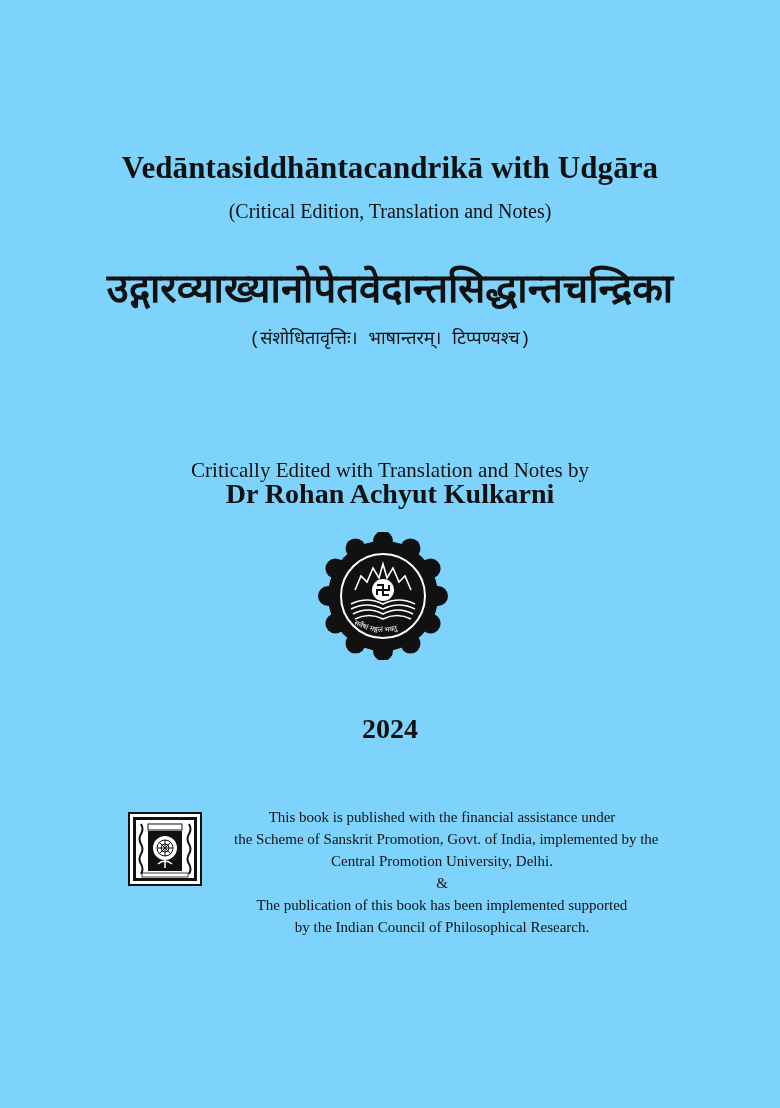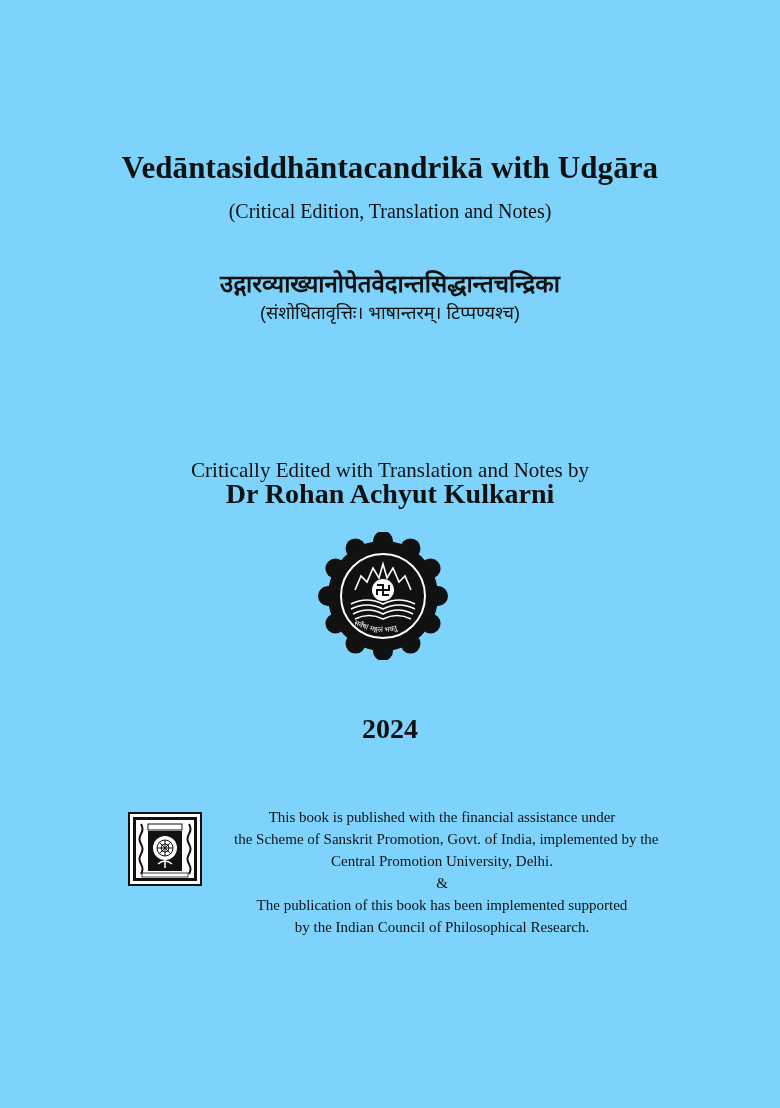--- a/index.html
+++ b/index.html
@@ -5,22 +5,22 @@
   html, body { margin: 0; padding: 0; }
   body {
     width: 780px; height: 1108px; background: #ffffff; position: relative;
     font-family: "Liberation Serif", "DejaVu Serif", serif; color: #111;
     overflow: hidden;
   }
   .page { position: absolute; left: 0; top: 0; width: 780px; height: 1108px; background: #7dd3fc; }
   .center { position: absolute; left: 0; width: 780px; text-align: center; white-space: nowrap; }
   .title { top: 150px; font-size: 31px; font-weight: bold; letter-spacing: 0.1px; }
   .subtitle { top: 200px; font-size: 20px; }
-  .skt-title { top: 266px; font-size: 24px; font-weight: bold; font-family: Liberation Sans, sans-serif; }
-  .skt-sub { top: 300px; font-size: 18px; font-family: Liberation Sans, sans-serif; }
+  .skt-title { top: 259px; font-size: 40px; font-weight: bold; font-family: Liberation Sans, sans-serif; }
+  .skt-sub { top: 325px; font-size: 18px; font-family: Liberation Mono, monospace; }
   .edited { top: 458px; font-size: 21px; }
   .author { top: 478px; font-size: 28px; font-weight: bold; }
   .publisher { top: 677px; font-size: 28px; font-weight: bold; }
   .year { top: 713px; font-size: 28px; font-weight: bold; }
   .logo { position: absolute; left: 315px; top: 532px; width: 136px; height: 128px; }
   .small-logo { position: absolute; left: 128px; top: 812px; width: 74px; height: 74px; }
   .note { position: absolute; left: 210px; width: 440px; text-align: center; font-size: 15px; line-height: 22px; top: 806px; }
   .note div { white-space: nowrap; margin-left: 24px; }
 </style>
 </head>

